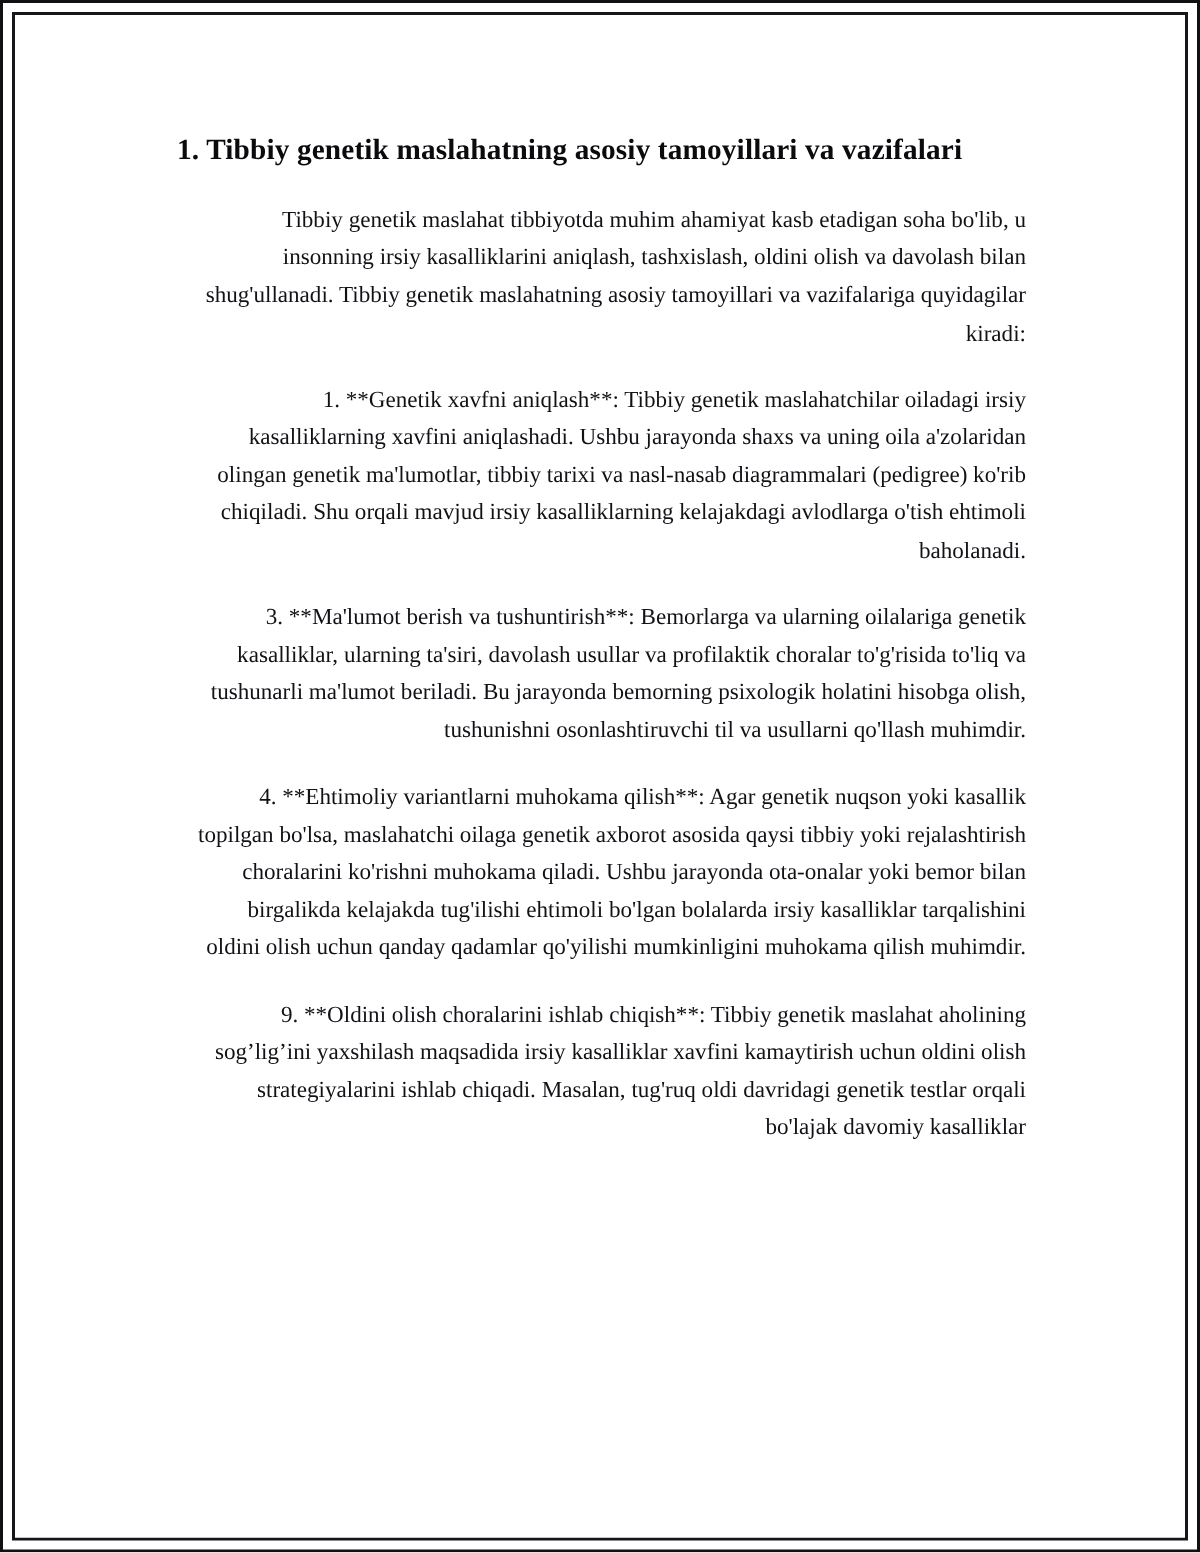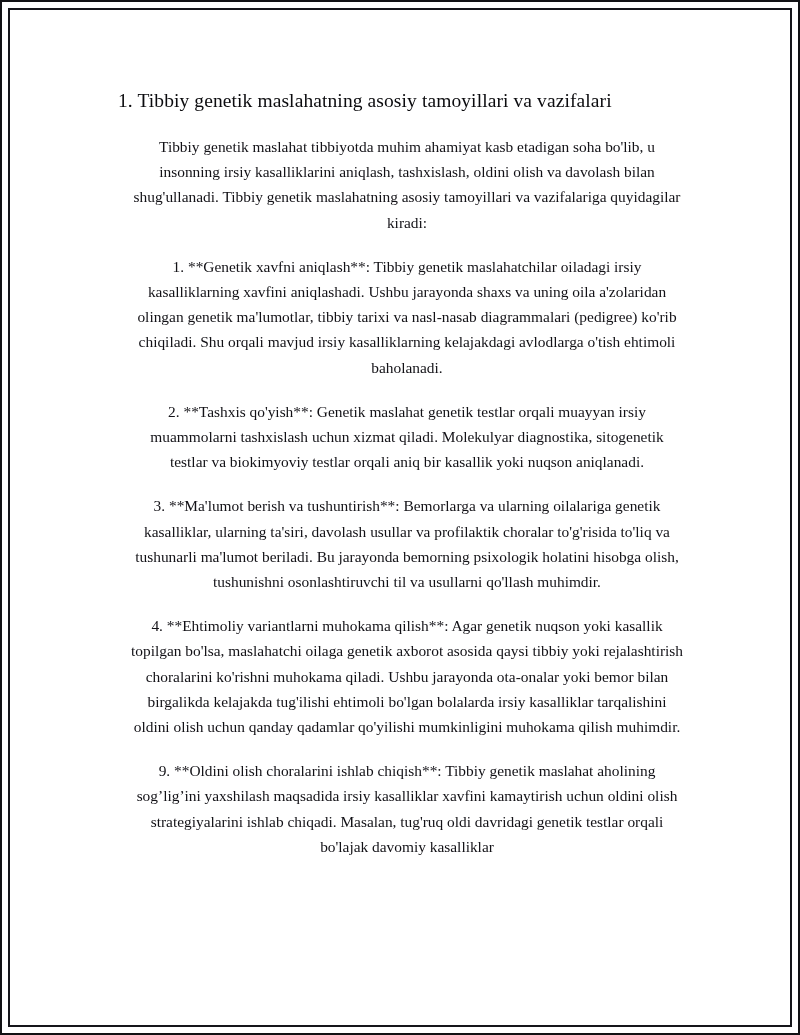--- a/index.html
+++ b/index.html
@@ -56,32 +56,32 @@
     position: absolute;
     left: 108px;
     top: 78px;
     width: 566px;
     font-family: "Liberation Serif", "DejaVu Serif", serif;
     color: #100f12;
   }
 
   .doc-heading {
     font-size: 19.5px;
-    font-weight: normal;
+    font-weight: bold;
     line-height: 26px;
     letter-spacing: 0.1px;
     margin: 0 0 20px 0;
     color: #0b0b0e;
   }
 
   .doc-paragraph {
     font-size: 15.4px;
     line-height: 25.2px;
     margin: 0 0 19px 12px;
-    text-align: center;
+    text-align: right;
     color: #121116;
     -webkit-font-smoothing: antialiased;
   }
 
   .doc-paragraph:last-child {
     margin-bottom: 0;
   }
 </style>
 </head>
 <body>
@@ -93,21 +93,20 @@
 
   <div class="page-surface">
     <article class="doc-body">
 
       <h1 class="doc-heading">1. Tibbiy genetik maslahatning asosiy tamoyillari va vazifalari</h1>
 
       <p class="doc-paragraph">Tibbiy genetik maslahat tibbiyotda muhim ahamiyat kasb etadigan soha bo'lib, u insonning irsiy kasalliklarini aniqlash, tashxislash, oldini olish va davolash bilan shug'ullanadi. Tibbiy genetik maslahatning asosiy tamoyillari va vazifalariga quyidagilar kiradi:</p>
 
       <p class="doc-paragraph">1. **Genetik xavfni aniqlash**: Tibbiy genetik maslahatchilar oiladagi irsiy kasalliklarning xavfini aniqlashadi. Ushbu jarayonda shaxs va uning oila a'zolaridan olingan genetik ma'lumotlar, tibbiy tarixi va nasl-nasab diagrammalari (pedigree) ko'rib chiqiladi. Shu orqali mavjud irsiy kasalliklarning kelajakdagi avlodlarga o'tish ehtimoli baholanadi.</p>
 
-      <p class="doc-paragraph">2. **Tashxis qo'yish**: Genetik maslahat genetik testlar orqali muayyan irsiy muammolarni tashxislash uchun xizmat qiladi. Molekulyar diagnostika, sitogenetik testlar va biokimyoviy testlar orqali aniq bir kasallik yoki nuqson aniqlanadi.</p>
 
       <p class="doc-paragraph">3. **Ma'lumot berish va tushuntirish**: Bemorlarga va ularning oilalariga genetik kasalliklar, ularning ta'siri, davolash usullar va profilaktik choralar to'g'risida to'liq va tushunarli ma'lumot beriladi. Bu jarayonda bemorning psixologik holatini hisobga olish, tushunishni osonlashtiruvchi til va usullarni qo'llash muhimdir.</p>
 
       <p class="doc-paragraph">4. **Ehtimoliy variantlarni muhokama qilish**: Agar genetik nuqson yoki kasallik topilgan bo'lsa, maslahatchi oilaga genetik axborot asosida qaysi tibbiy yoki rejalashtirish choralarini ko'rishni muhokama qiladi. Ushbu jarayonda ota-onalar yoki bemor bilan birgalikda kelajakda tug'ilishi ehtimoli bo'lgan bolalarda irsiy kasalliklar tarqalishini oldini olish uchun qanday qadamlar qo'yilishi mumkinligini muhokama qilish muhimdir.</p>
 
       <p class="doc-paragraph">9. **Oldini olish choralarini ishlab chiqish**: Tibbiy genetik maslahat aholining sog’lig’ini yaxshilash maqsadida irsiy kasalliklar xavfini kamaytirish uchun oldini olish strategiyalarini ishlab chiqadi. Masalan, tug'ruq oldi davridagi genetik testlar orqali bo'lajak davomiy kasalliklar</p>
 
     </article>
   </div>
 

